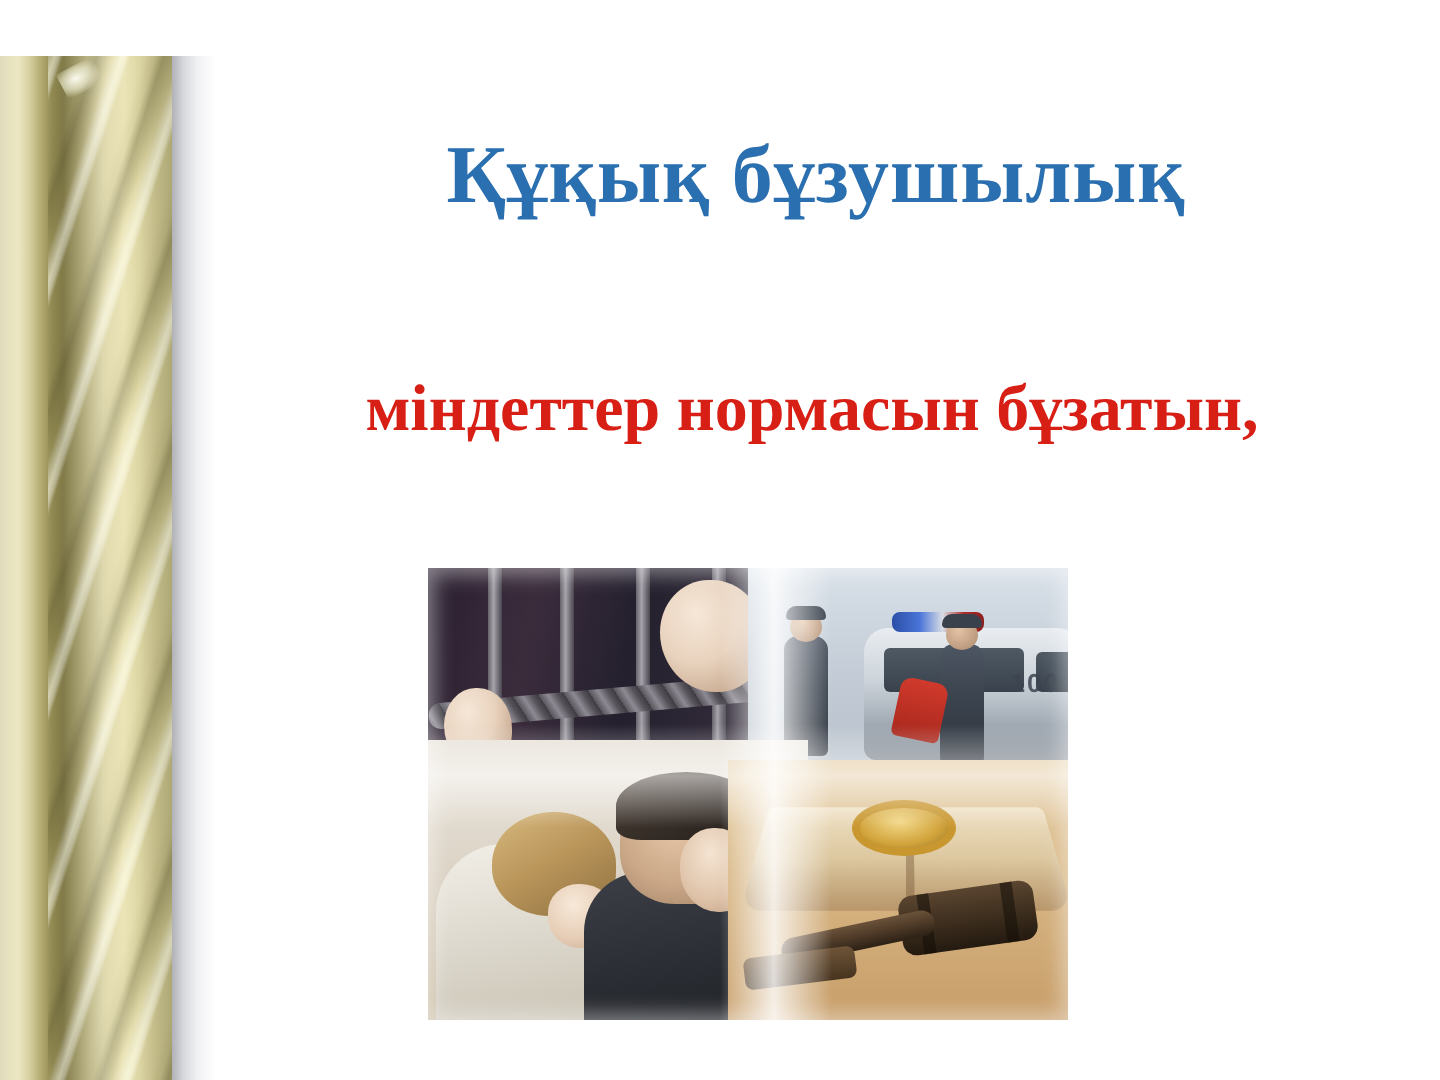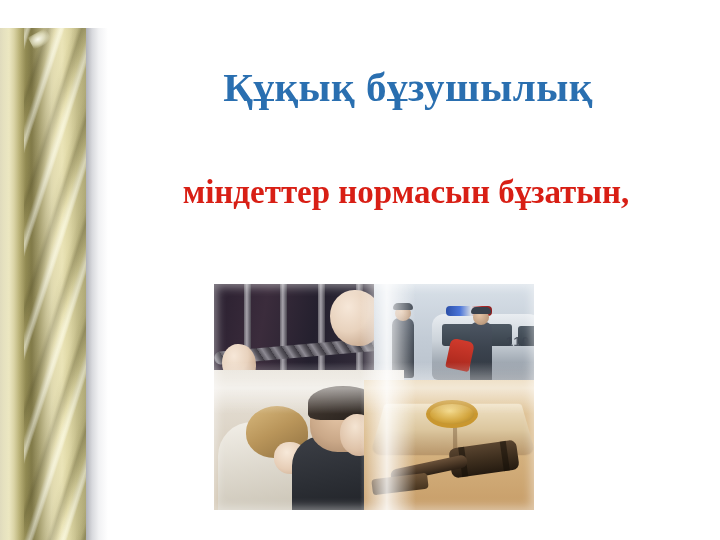--- a/index.html
+++ b/index.html
@@ -113,21 +113,21 @@
     font-weight: bold;
     font-size: 41px;
     line-height: 50px;
     letter-spacing: 0.5px;
     color: #2a6fb0;
     white-space: nowrap;
   }
   .subtitle {
     position: absolute;
     left: 96px;
-    top: 135px;
+    top: 148px;
     width: 620px;
     text-align: center;
     font-family: "Liberation Serif", serif;
     font-weight: bold;
     font-size: 33px;
     line-height: 58px;
     color: #d81f15;
   }
   .subtitle .line {
     display: block;
@@ -386,21 +386,21 @@
       <span class="jail-hand" style="left:116px;top:6px;width:52px;height:56px"></span>
     </div>
 
     <div class="panel-police">
       <div class="patrol-car">
         <span class="car-window" style="left:10px;top:10px;width:34px;height:22px"></span>
         <span class="car-window" style="left:50px;top:10px;width:30px;height:22px"></span>
         <span class="car-window" style="left:86px;top:12px;width:20px;height:20px"></span>
       </div>
       <span class="car-lightbar"></span>
-      <span class="car-number">110</span>
+      <span class="car-number">100</span>
       <div class="officer" style="left:18px;top:34px">
         <span class="head"></span>
         <span class="cap"></span>
       </div>
       <div class="officer" style="left:96px;top:38px">
         <span class="head"></span>
         <span class="cap"></span>
       </div>
       <span class="detainee"></span>
     </div>

